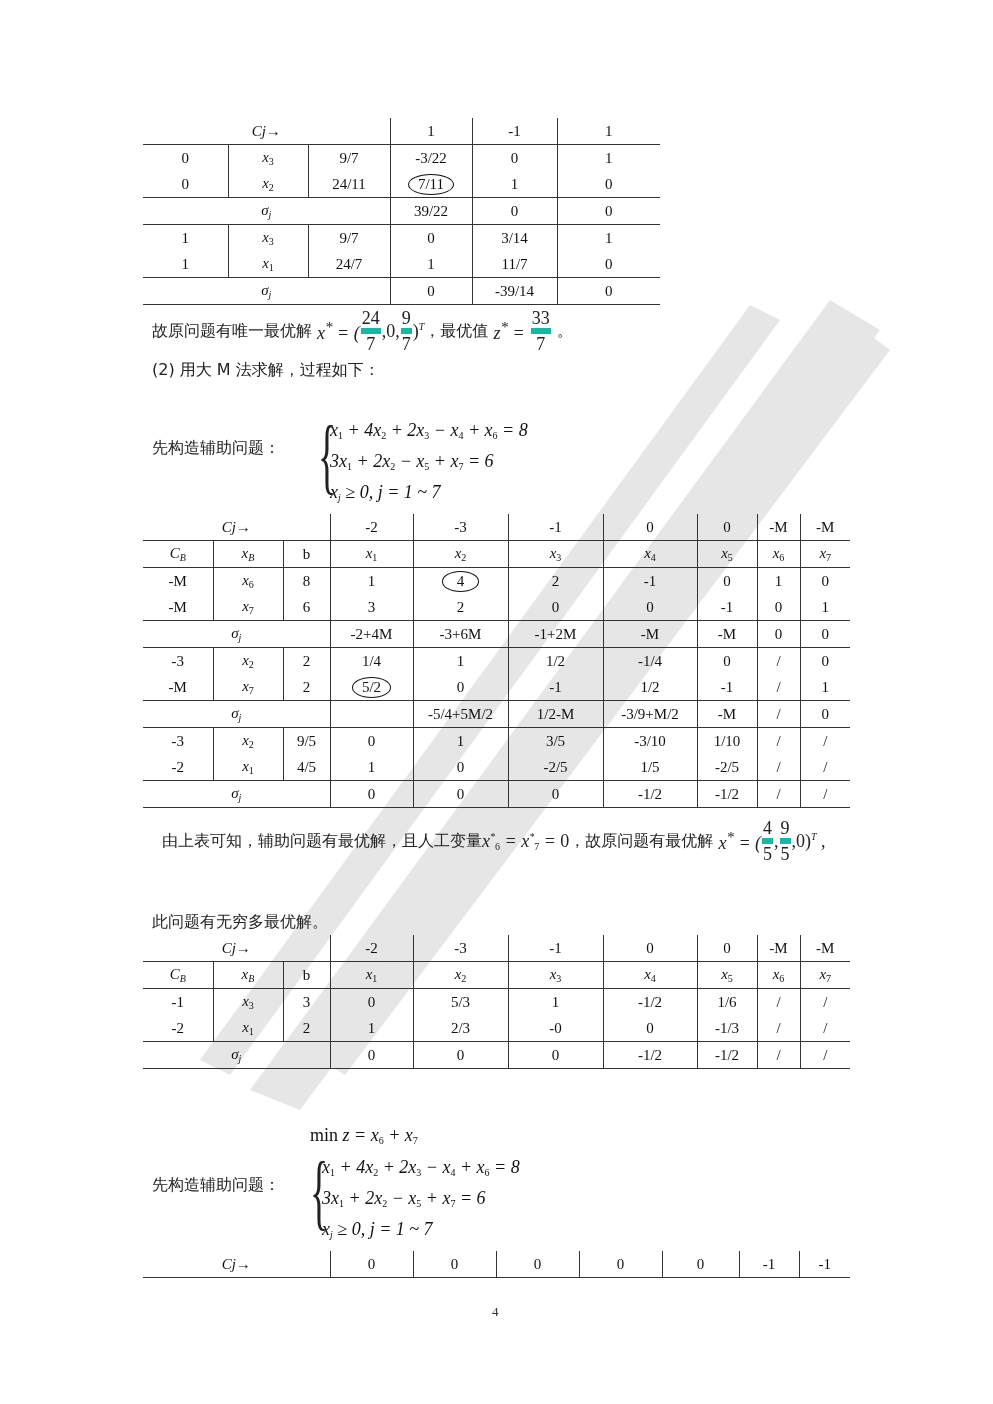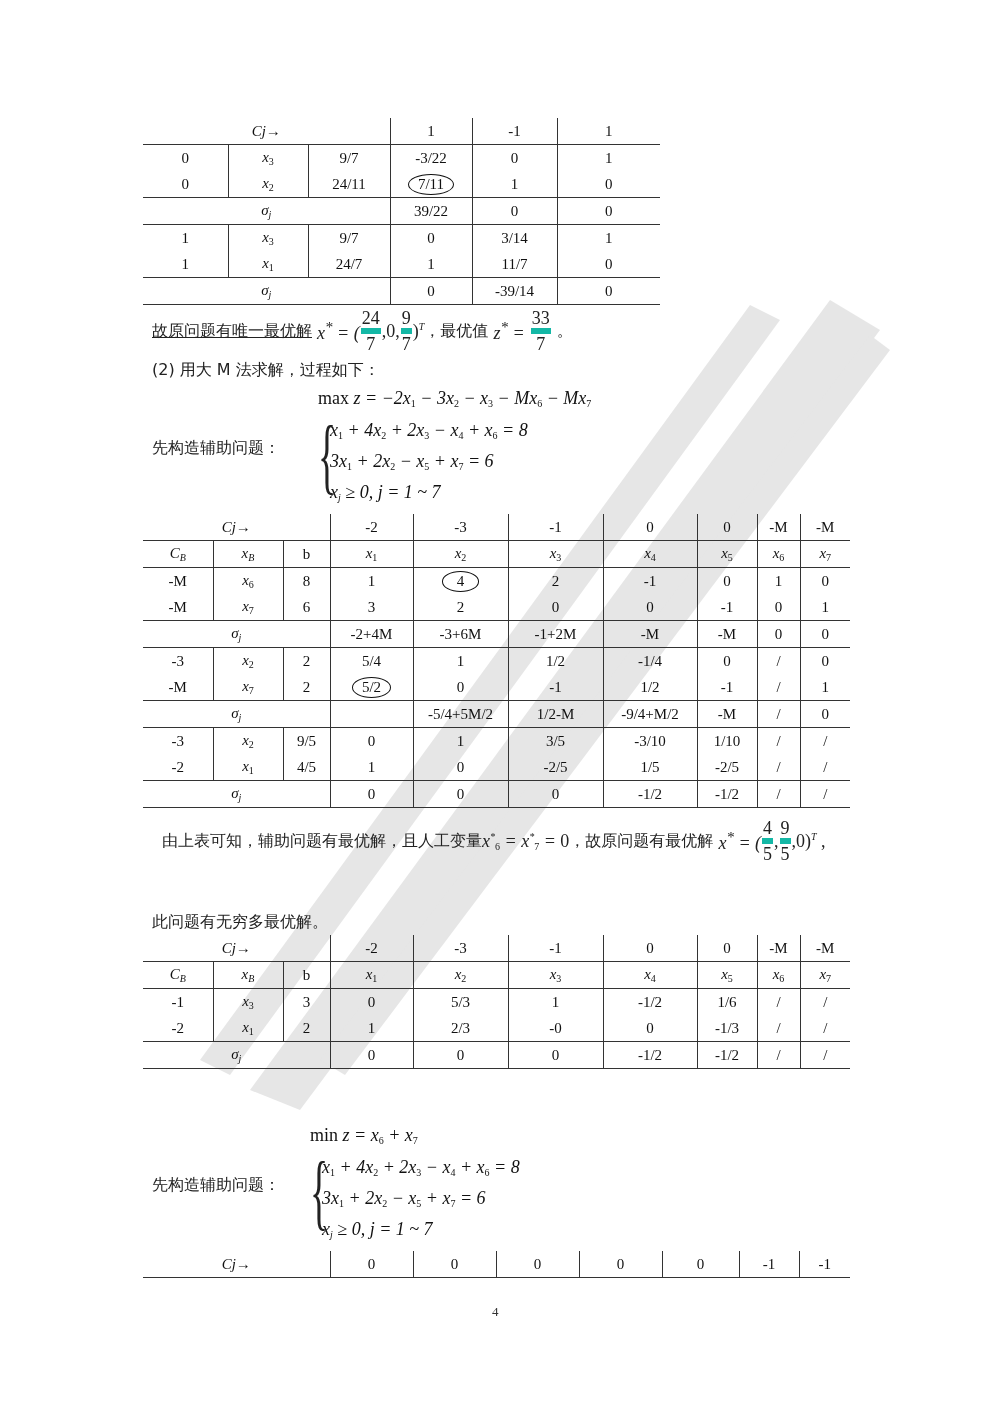--- a/index.html
+++ b/index.html
@@ -95,32 +95,29 @@
     <tr class="bb">
       <td colspan="3" class="it">σ<sub style="font-style:italic">j</sub></td>
       <td class="vl">0</td>
       <td class="vl">-39/14</td>
       <td class="vl">0</td>
     </tr>
   </tbody>
     </table>
 
   <div class="para" style="left:152px; top:308px;">
-    <span style="vertical-align:middle;text-decoration:underline;">故原问题有唯一最优解</span>
+    <span style="vertical-align:middle;">故原问题有唯一最优解</span>
     <span class="math it" style="vertical-align:middle;">x<sup>*</sup> = (</span><span class="frac"><span class="n">24</span><span class="d">7</span></span><span class="math" style="vertical-align:middle;">,0,</span><span class="frac"><span class="n">9</span><span class="d">7</span></span><span class="math" style="vertical-align:middle;">)<sup style="font-size:10px;font-style:italic">T</sup></span><span style="vertical-align:middle;">，最优值</span>
     <span class="math it" style="vertical-align:middle;">z<sup>*</sup> =</span>
     <span class="frac"><span class="n">33</span><span class="d">7</span></span>
     <span style="vertical-align:middle;">。</span>
   </div>
 
   <div class="para" style="left:152px; top:360px;">(2) 用大 M 法求解，过程如下：</div>
 
-  <div class="abs math it" style="left:318px; top:388px; white-space:nowrap;">
-    <span style="font-style:normal">max</span> z = −2x<sub>1</sub> − 3x<sub>2</sub> − x<sub>3</sub> − Mx<sub>6</sub> − Mx<sub>7</sub>
-  </div>
 
   <div class="para" style="left:152px; top:438px;">先构造辅助问题：</div>
   <div class="brace" style="left:318px; top:414px;">{</div>
   <div class="sys-line it" style="left:330px; top:420px;">x<sub>1</sub> + 4x<sub>2</sub> + 2x<sub>3</sub> − x<sub>4</sub> + x<sub>6</sub> = 8</div>
   <div class="sys-line it" style="left:330px; top:451px;">3x<sub>1</sub> + 2x<sub>2</sub> − x<sub>5</sub> + x<sub>7</sub> = 6</div>
   <div class="sys-line it" style="left:330px; top:482px;">x<sub style="font-style:italic">j</sub> ≥ 0, j = 1 ~ 7</div>
 
   <table class="sx" style="left:143px; top:514px; width:707px;">
     <colgroup>
       <col style="width:70px">
@@ -190,21 +187,21 @@
       <td class="vl">-M</td>
       <td class="vl">-M</td>
       <td class="vl">0</td>
       <td class="vl">0</td>
     </tr>
 
     <tr>
       <td>-3</td>
       <td class="vl it">x<sub>2</sub></td>
       <td class="vl">2</td>
-      <td class="vl">5/4</td>
+      <td class="vl">1/4</td>
       <td class="vl">1</td>
       <td class="vl">1/2</td>
       <td class="vl">-1/4</td>
       <td class="vl">0</td>
       <td class="vl">/</td>
       <td class="vl">0</td>
     </tr>
     <tr class="bbt">
       <td>-M</td>
       <td class="vl it">x<sub>7</sub></td>
@@ -215,21 +212,21 @@
       <td class="vl">1/2</td>
       <td class="vl">-1</td>
       <td class="vl">/</td>
       <td class="vl">1</td>
     </tr>
     <tr class="bbt">
       <td colspan="3" class="it">σ<sub style="font-style:italic">j</sub></td>
       <td class="vl"></td>
       <td class="vl">-5/4+5M/2</td>
       <td class="vl">1/2-M</td>
-      <td class="vl">-9/4+M/2</td>
+      <td class="vl">-3/9+M/2</td>
       <td class="vl">-M</td>
       <td class="vl">/</td>
       <td class="vl">0</td>
     </tr>
 
     <tr>
       <td>-3</td>
       <td class="vl it">x<sub>2</sub></td>
       <td class="vl">9/5</td>
       <td class="vl">0</td>

